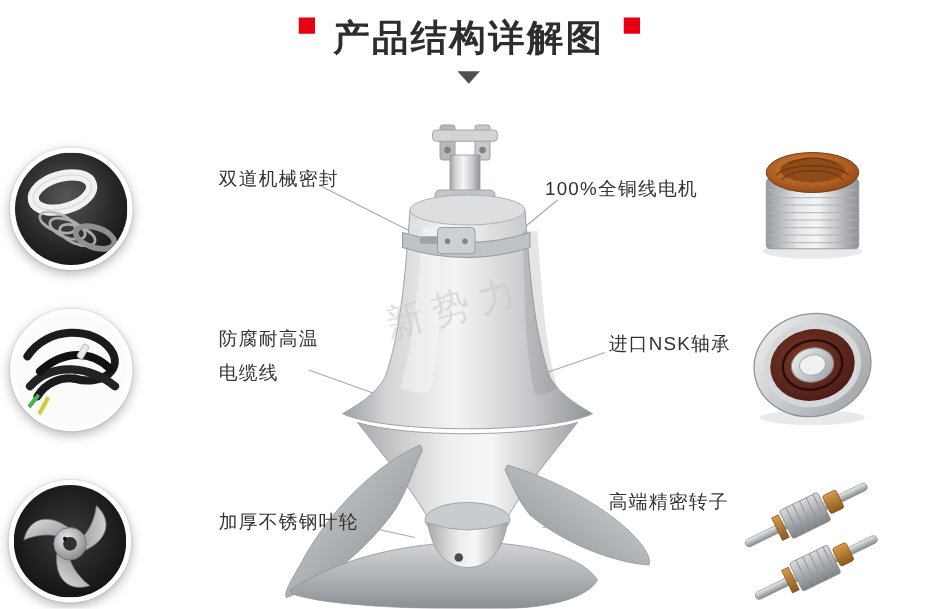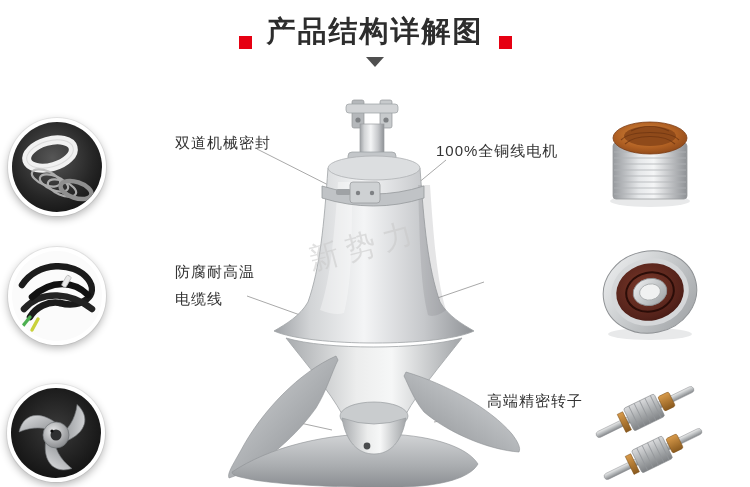--- a/index.html
+++ b/index.html
@@ -1,20 +1,20 @@
 <!DOCTYPE html>
 <html><head>
 <meta charset="utf-8">
 <style>
   * { margin:0; padding:0; box-sizing:border-box; }
   html,body { background:#ffffff; }
   body { font-family:"Liberation Sans","DejaVu Sans",sans-serif; }
   .page { position:relative; width:750px; height:487px; background:#fff; overflow:hidden; }
 
-  .header { position:absolute; top:14px; left:0; width:100%; display:flex; align-items:flex-end; justify-content:center; gap:15px; }
+  .header { position:absolute; top:14px; left:0; width:100%; display:flex; align-items:flex-start; justify-content:center; gap:15px; }
   .accent-square { width:13px; height:13px; background:#e60012; flex:0 0 auto; }
   .title { font-size:29px; font-weight:700; color:#2d2d2d; letter-spacing:2px; line-height:1.2; }
   .pointer-triangle { position:absolute; top:57px; left:50%; margin-left:-9px; width:0; height:0;
     border-left:9px solid transparent; border-right:9px solid transparent; border-top:10px solid #4f4f4f; }
 
   .scene { position:absolute; left:0; top:0; }
 
   .photo-circle { position:absolute; width:98px; height:98px; border:4px solid #fff; border-radius:50%;
     overflow:hidden; background:#fff;
     box-shadow:0 0 0 1px rgba(0,0,0,0.06), 0 3px 9px rgba(0,0,0,0.3); }
@@ -299,19 +299,21 @@
     </svg>
   </div>
 
   <div class="callout-label" style="left:175px; top:258px;">
     <div class="line">防腐耐高温</div>
     <div class="line">电缆线</div>
   </div>
 
   <div class="callout-label" style="left:175px; top:134px;">双道机械密封</div>
 
+  <div class="callout-label" style="left:175px; top:408px;">加厚不锈钢叶轮</div>
 
   <div class="callout-label" style="left:436px; top:142px;">100%全铜线电机</div>
 
+  <div class="callout-label" style="left:487px; top:266px;">进口NSK轴承</div>
 
   <div class="callout-label" style="left:487px; top:392px;">高端精密转子</div>
 
 </div>
 
 </body></html>

